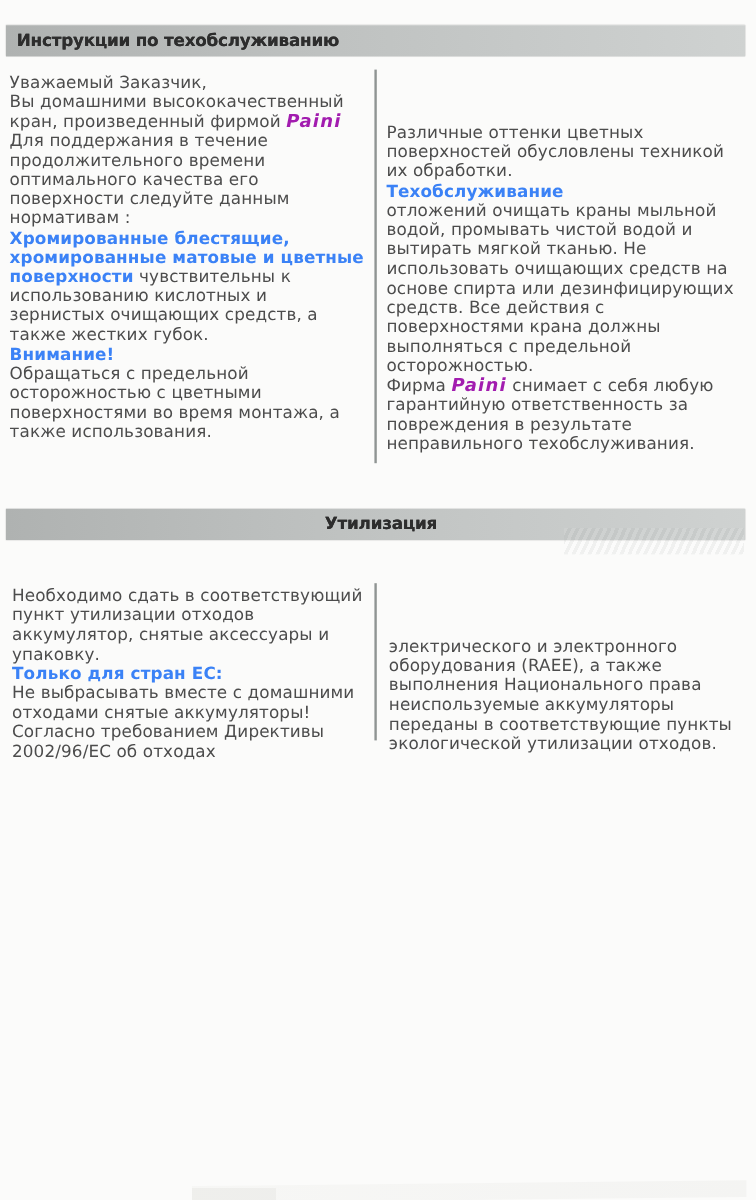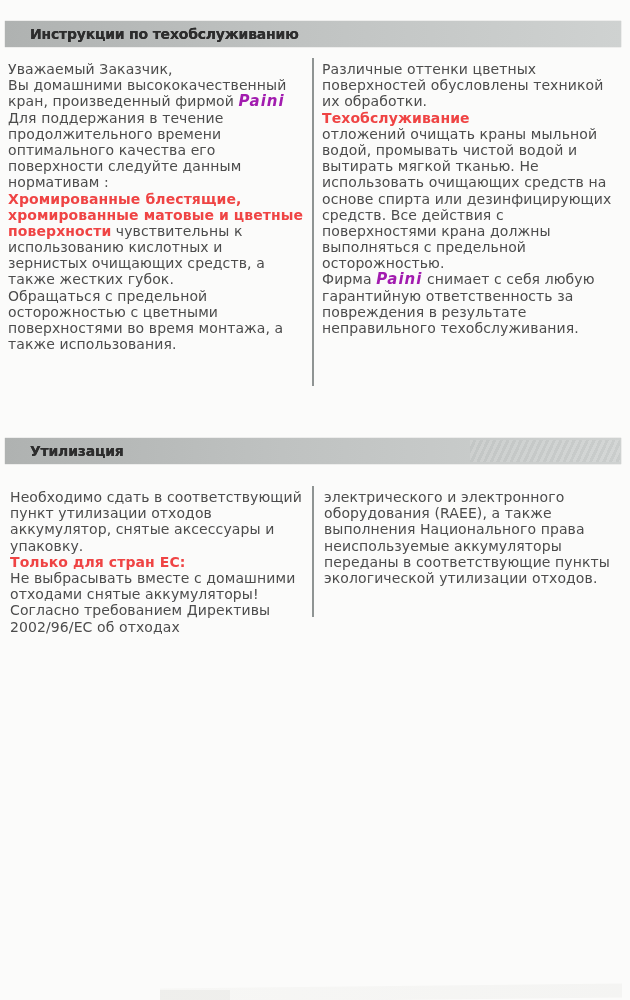--- a/index.html
+++ b/index.html
@@ -12,37 +12,37 @@
   }
   
   .bar{
     position:absolute;left:5px;width:616px;height:26px;
     background:linear-gradient(to right,#afb2b1 0%,#bfc2c1 45%,#cfd2d1 100%);
     box-shadow:0 0 1px rgba(120,120,120,.6);
     display:flex;align-items:center;
   }
   .bar-title{
     font-size:14px;font-weight:bold;color:#2d2d2d;
-    letter-spacing:-0.2px;padding-left:25px;
+    letter-spacing:-0.2px;padding-left:9px;
     text-shadow:0 0 .4px #2d2d2d;
   }
   .bar-1{top:21px;}
-  .bar-2{top:438px;}
+  .bar-2{top:424px;justify-content:center;}
   
   .cols{position:absolute;left:8px;width:614px;display:flex;}
   .cols-1{top:61px;}
   .cols-2{top:489px;justify-content:flex-end;}
   .col{width:298px;}
-  .col-right{margin-left:16px;}
+  .col-right{margin-left:16px;margin-top:42px;}
   .tline{
     height:16.2px;line-height:16.2px;
     font-size:14px;color:#4c4c4c;
     letter-spacing:0.1px;white-space:nowrap;
   }
-  .tline .b{font-weight:bold;color:#ef4444;}
+  .tline .b{font-weight:bold;color:#3b82f6;}
   .tline .logo{
     font-style:italic;font-weight:bold;
     color:#a21caf;font-size:15px;letter-spacing:1px;
   }
   
   .divider{position:absolute;width:2px;background:#8f9493;}
   .divider-1{left:312px;top:58px;height:328px;}
   .divider-2{left:312px;top:486px;height:131px;}
   
   .smudge{
@@ -77,20 +77,21 @@
         <div class="tline"><span>продолжительного времени</span></div>
         <div class="tline"><span>оптимального качества его</span></div>
         <div class="tline"><span>поверхности следуйте данным</span></div>
         <div class="tline"><span>нормативам :</span></div>
         <div class="tline"><span class="b">Хромированные блестящие,</span></div>
         <div class="tline"><span class="b">хромированные матовые и цветные</span></div>
         <div class="tline"><span class="b">поверхности</span><span> чувствительны к</span></div>
         <div class="tline"><span>использованию кислотных и</span></div>
         <div class="tline"><span>зернистых очищающих средств, а</span></div>
         <div class="tline"><span>также жестких губок.</span></div>
+        <div class="tline"><span class="b">Внимание!</span></div>
         <div class="tline"><span>Обращаться с предельной</span></div>
         <div class="tline"><span>осторожностью с цветными</span></div>
         <div class="tline"><span>поверхностями во время монтажа, а</span></div>
         <div class="tline"><span>также использования.</span></div>
       </div>
     <div class="col col-right">
         <div class="tline"><span>Различные оттенки цветных</span></div>
         <div class="tline"><span>поверхностей обусловлены техникой</span></div>
         <div class="tline"><span>их обработки.</span></div>
         <div class="tline"><span class="b">Техобслуживание</span></div>

